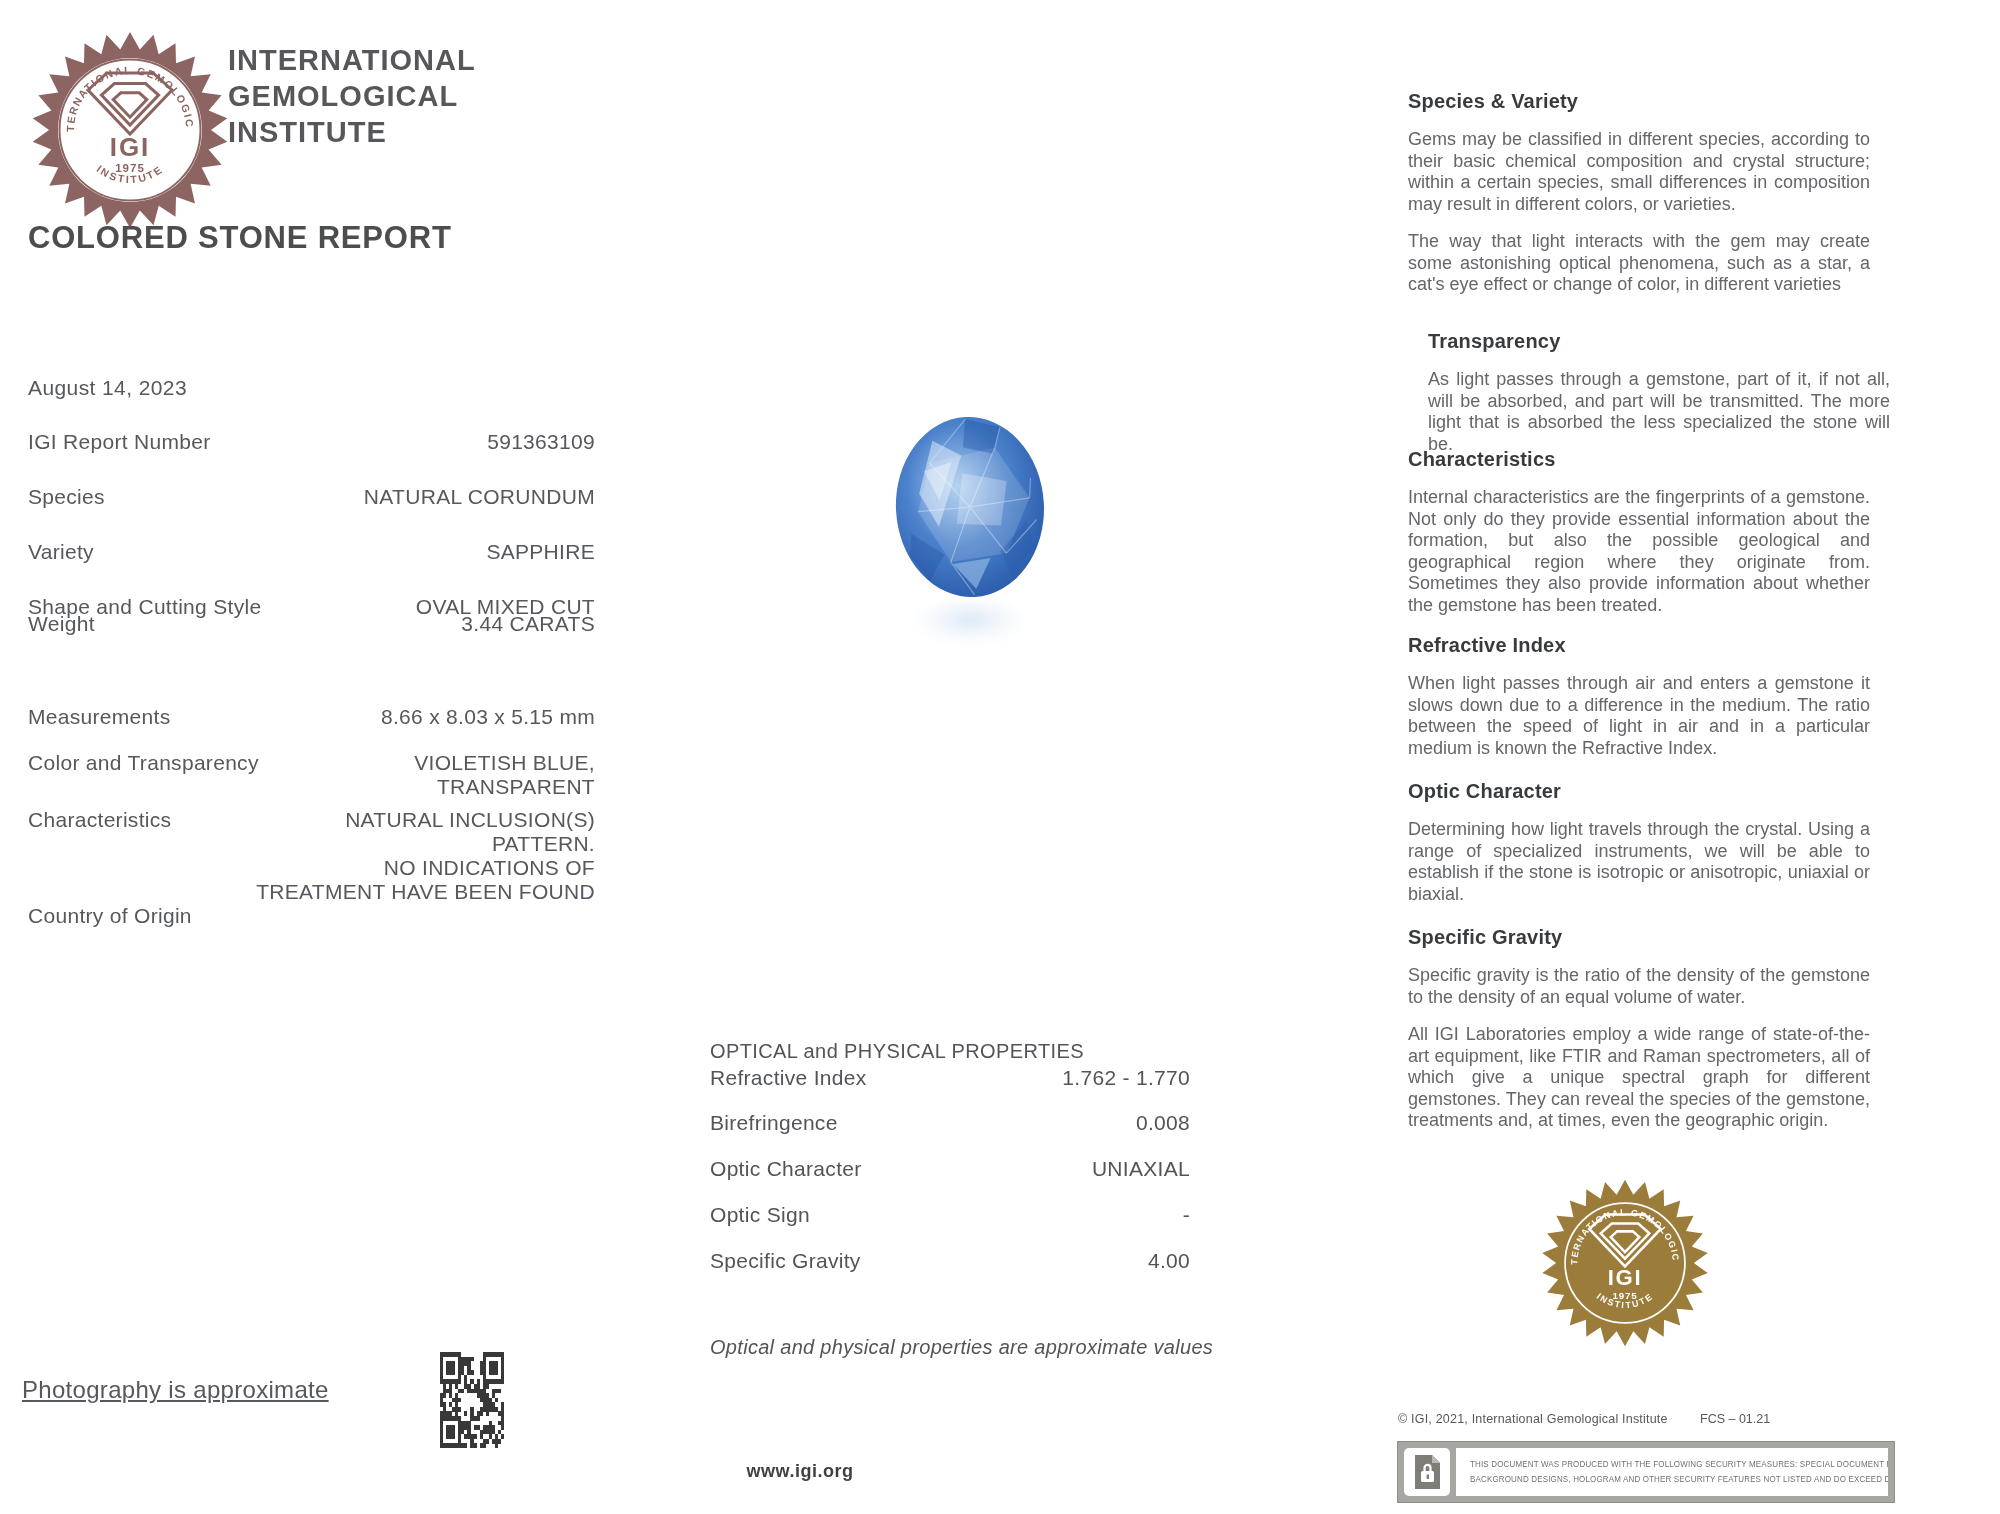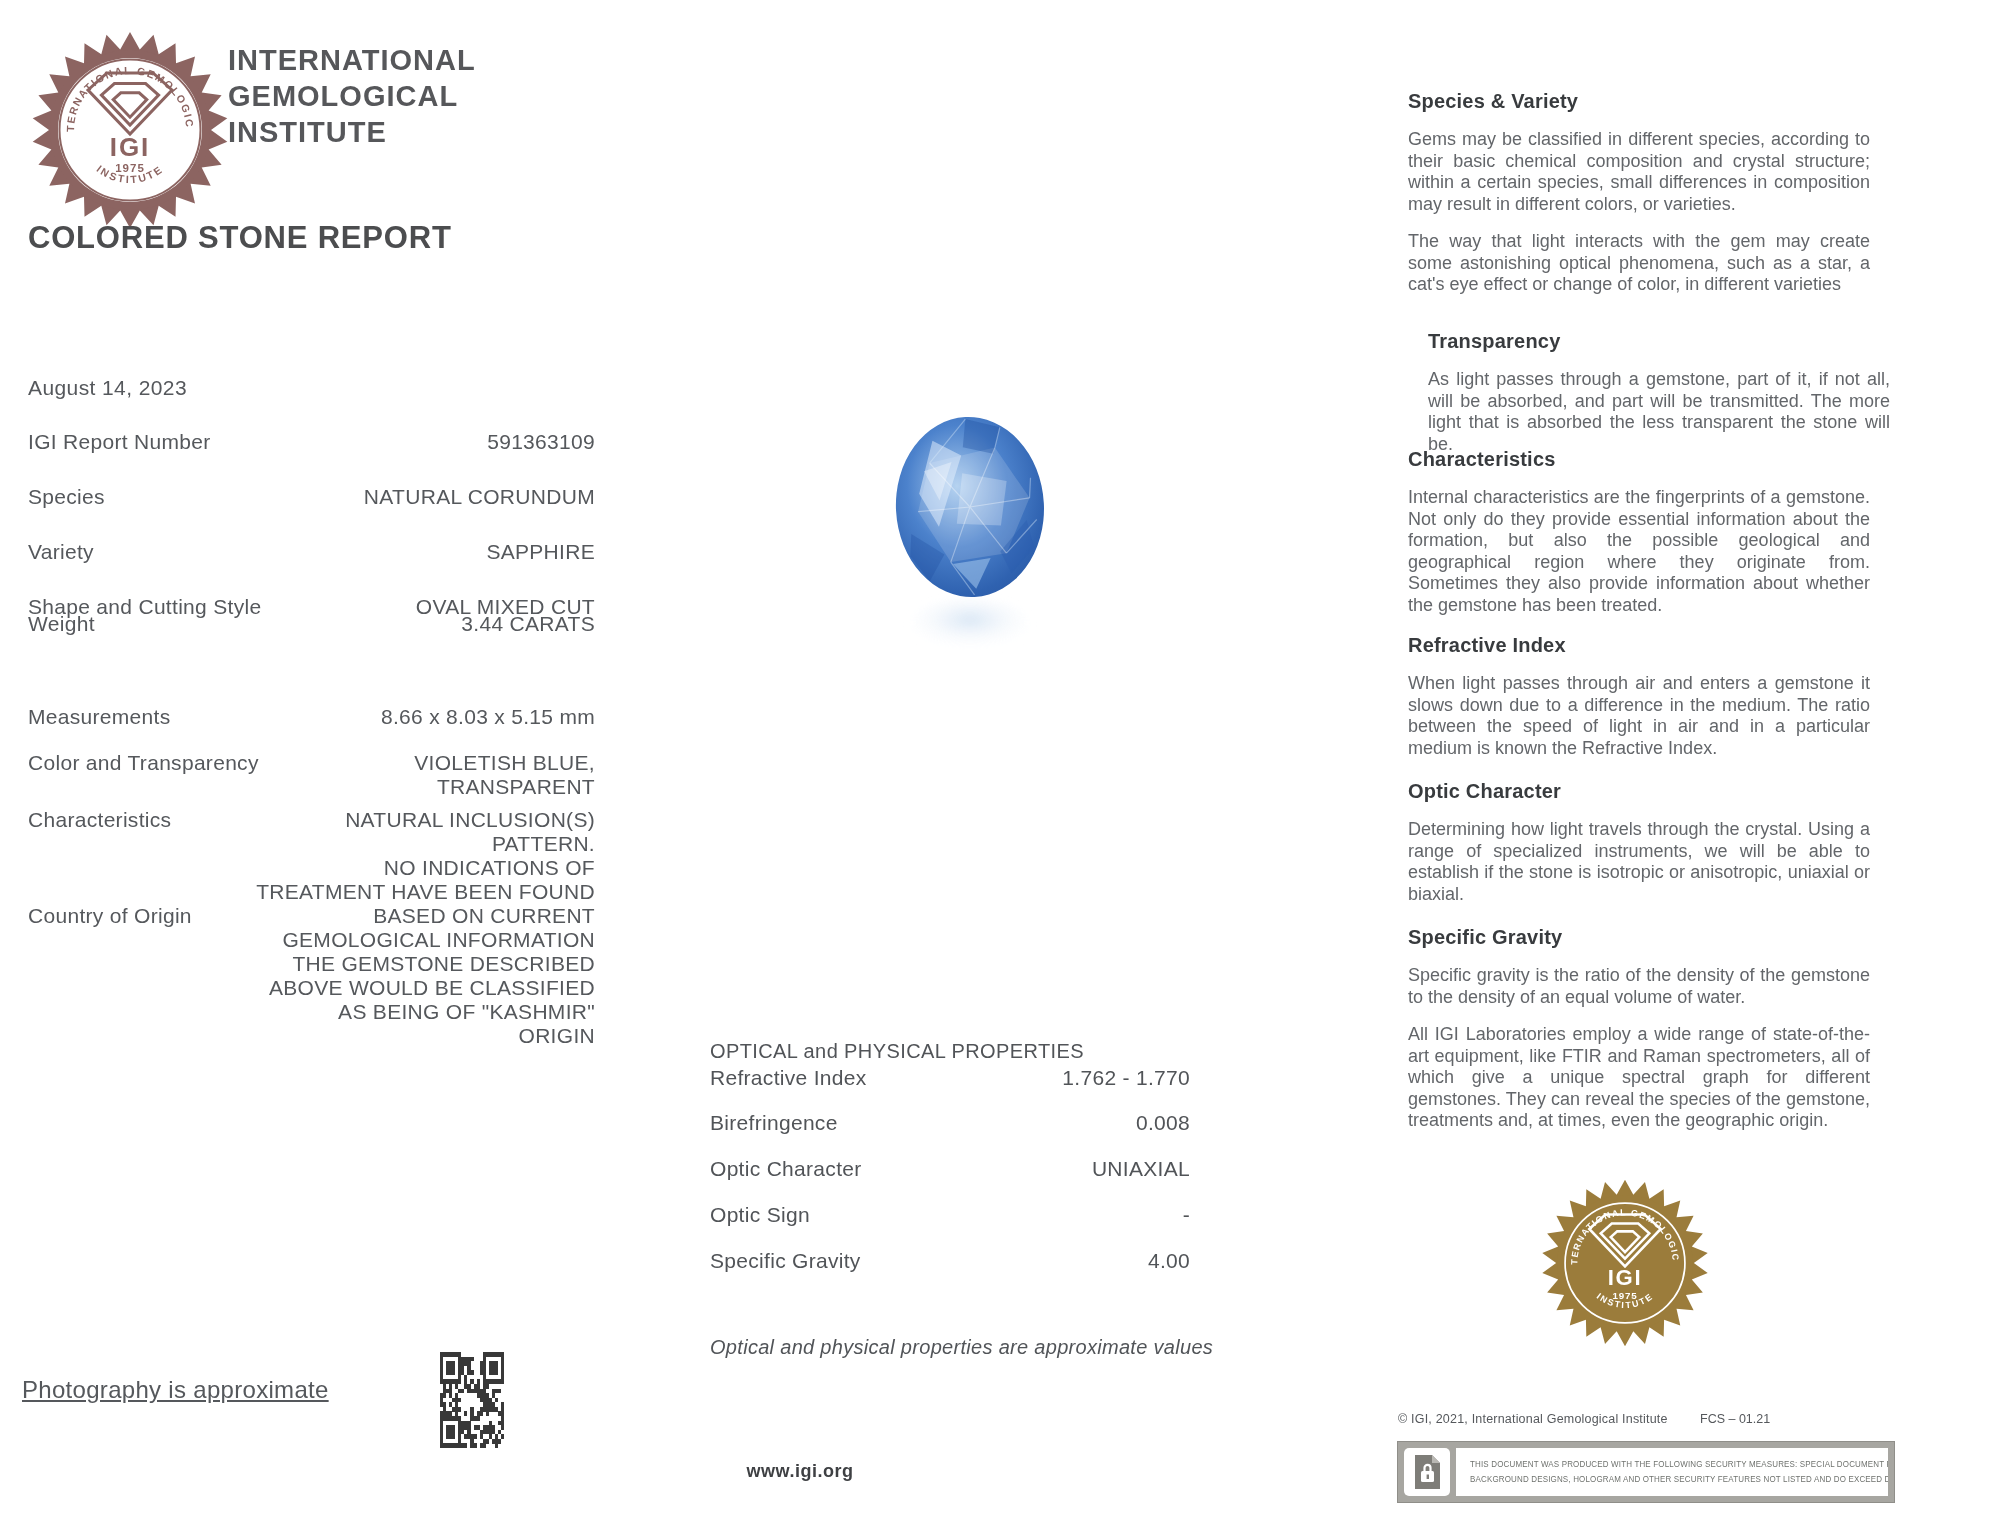--- a/index.html
+++ b/index.html
@@ -109,26 +109,20 @@
       </div>
       <div class="kv-row" style="top: 808px;">
         <div class="kv-label">Characteristics</div>
         <div class="kv-value">NATURAL INCLUSION(S)
 PATTERN.
 NO INDICATIONS OF
 TREATMENT HAVE BEEN FOUND</div>
       </div>
       <div class="kv-row" style="top: 904px;">
         <div class="kv-label">Country of Origin</div>
-        <div class="kv-value">BASED ON CURRENT
-GEMOLOGICAL INFORMATION
-THE GEMSTONE DESCRIBED
-ABOVE WOULD BE CLASSIFIED
-AS BEING OF "KASHMIR"
-ORIGIN</div>
       </div>
     </div>
 
   <svg class="abs gem-svg" id="gem-svg" width="180" height="250" viewBox="0 0 180 250">
       <defs>
         <radialGradient id="gemG" cx="42%" cy="38%" r="75%">
           <stop offset="0%" stop-color="#a9cbee"></stop>
           <stop offset="45%" stop-color="#4c82cc"></stop>
           <stop offset="80%" stop-color="#2f62b0"></stop>
           <stop offset="100%" stop-color="#2a57a2"></stop>
@@ -429,21 +423,21 @@
   <div class="abs website">www.igi.org</div>
 
   <div id="education-host">
       <div class="edu-section" style="top: 90px;">
         <h3 class="edu-heading">Species &amp; Variety</h3>
         <p class="edu-p">Gems may be classified in different species, according to their basic chemical composition and crystal structure; within a certain species, small differences in composition may result in different colors, or varieties.</p>
         <p class="edu-p">The way that light interacts with the gem may create some astonishing optical phenomena, such as a star, a cat's eye effect or change of color, in different varieties</p>
       </div>
       <div class="edu-section" style="top: 330px; margin-left: 20px;">
         <h3 class="edu-heading">Transparency</h3>
-        <p class="edu-p">As light passes through a gemstone, part of it, if not all, will be absorbed, and part will be transmitted. The more light that is absorbed the less transparent the stone will be.</p>
+        <p class="edu-p">As light passes through a gemstone, part of it, if not all, will be absorbed, and part will be transmitted. The more light that is absorbed the less specialized the stone will be.</p>
       </div>
       <div class="edu-section" style="top: 448px;">
         <h3 class="edu-heading">Characteristics</h3>
         <p class="edu-p">Internal characteristics are the fingerprints of a gemstone. Not only do they provide essential information about the formation, but also the possible geological and geographical region where they originate from. Sometimes they also provide information about whether the gemstone has been treated.</p>
       </div>
       <div class="edu-section" style="top: 634px;">
         <h3 class="edu-heading">Refractive Index</h3>
         <p class="edu-p">When light passes through air and enters a gemstone it slows down due to a difference in the medium. The ratio between the speed of light in air and in a particular medium is known the Refractive Index.</p>
       </div>
       <div class="edu-section" style="top: 780px;">

